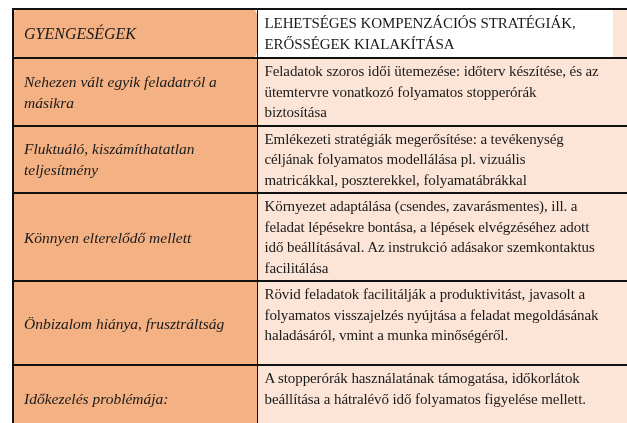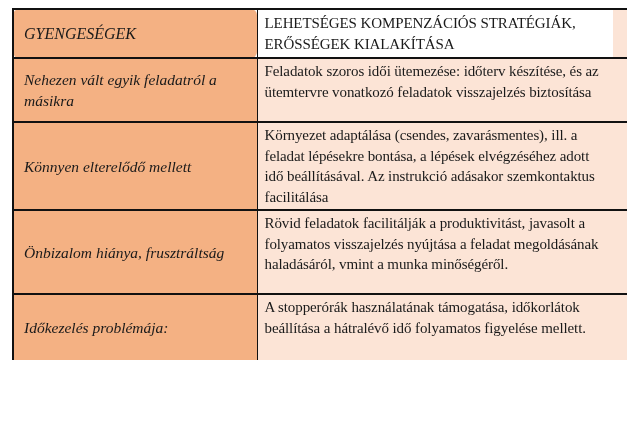--- a/index.html
+++ b/index.html
@@ -81,24 +81,29 @@
   </colgroup>
   <tbody>
     <tr class="header-row">
       <td class="weak-cell">GYENGESÉGEK</td>
       <td class="strat-cell">LEHETSÉGES KOMPENZÁCIÓS STRATÉGIÁK, ERŐSSÉGEK KIALAKÍTÁSA</td>
       <td class="strip-cell"></td>
     </tr>
 
     <tr class="row-0">
       <td class="weak-cell">Nehezen vált egyik feladatról a másikra</td>
-      <td class="strat-cell">Feladatok szoros idői ütemezése: időterv készítése, és az ütemtervre vonatkozó feladatok visszajelzés biztosítása</td>
+      <td class="strat-cell">Feladatok szoros idői ütemezése: időterv készítése, és az ütemtervre vonatkozó folyamatos stopperórák biztosítása</td>
       <td class="strip-cell"></td>
     </tr>
 
+    <tr class="row-1">
+      <td class="weak-cell">Fluktuáló, kiszámíthatatlan teljesítmény</td>
+      <td class="strat-cell">Emlékezeti stratégiák megerősítése: a tevékenység céljának folyamatos modellálása pl. vizuális matricákkal, poszterekkel, folyamatábrákkal</td>
+      <td class="strip-cell"></td>
+    </tr>
 
     <tr class="row-2">
       <td class="weak-cell">Könnyen elterelődő mellett</td>
       <td class="strat-cell">Környezet adaptálása (csendes, zavarásmentes), ill. a feladat lépésekre bontása, a lépések elvégzéséhez adott idő beállításával. Az instrukció adásakor szemkontaktus facilitálása</td>
       <td class="strip-cell"></td>
     </tr>
 
     <tr class="row-3">
       <td class="weak-cell">Önbizalom hiánya, frusztráltság</td>
       <td class="strat-cell">Rövid feladatok facilitálják a produktivitást, javasolt a folyamatos visszajelzés nyújtása a feladat megoldásának haladásáról, vmint a munka minőségéről.</td>

